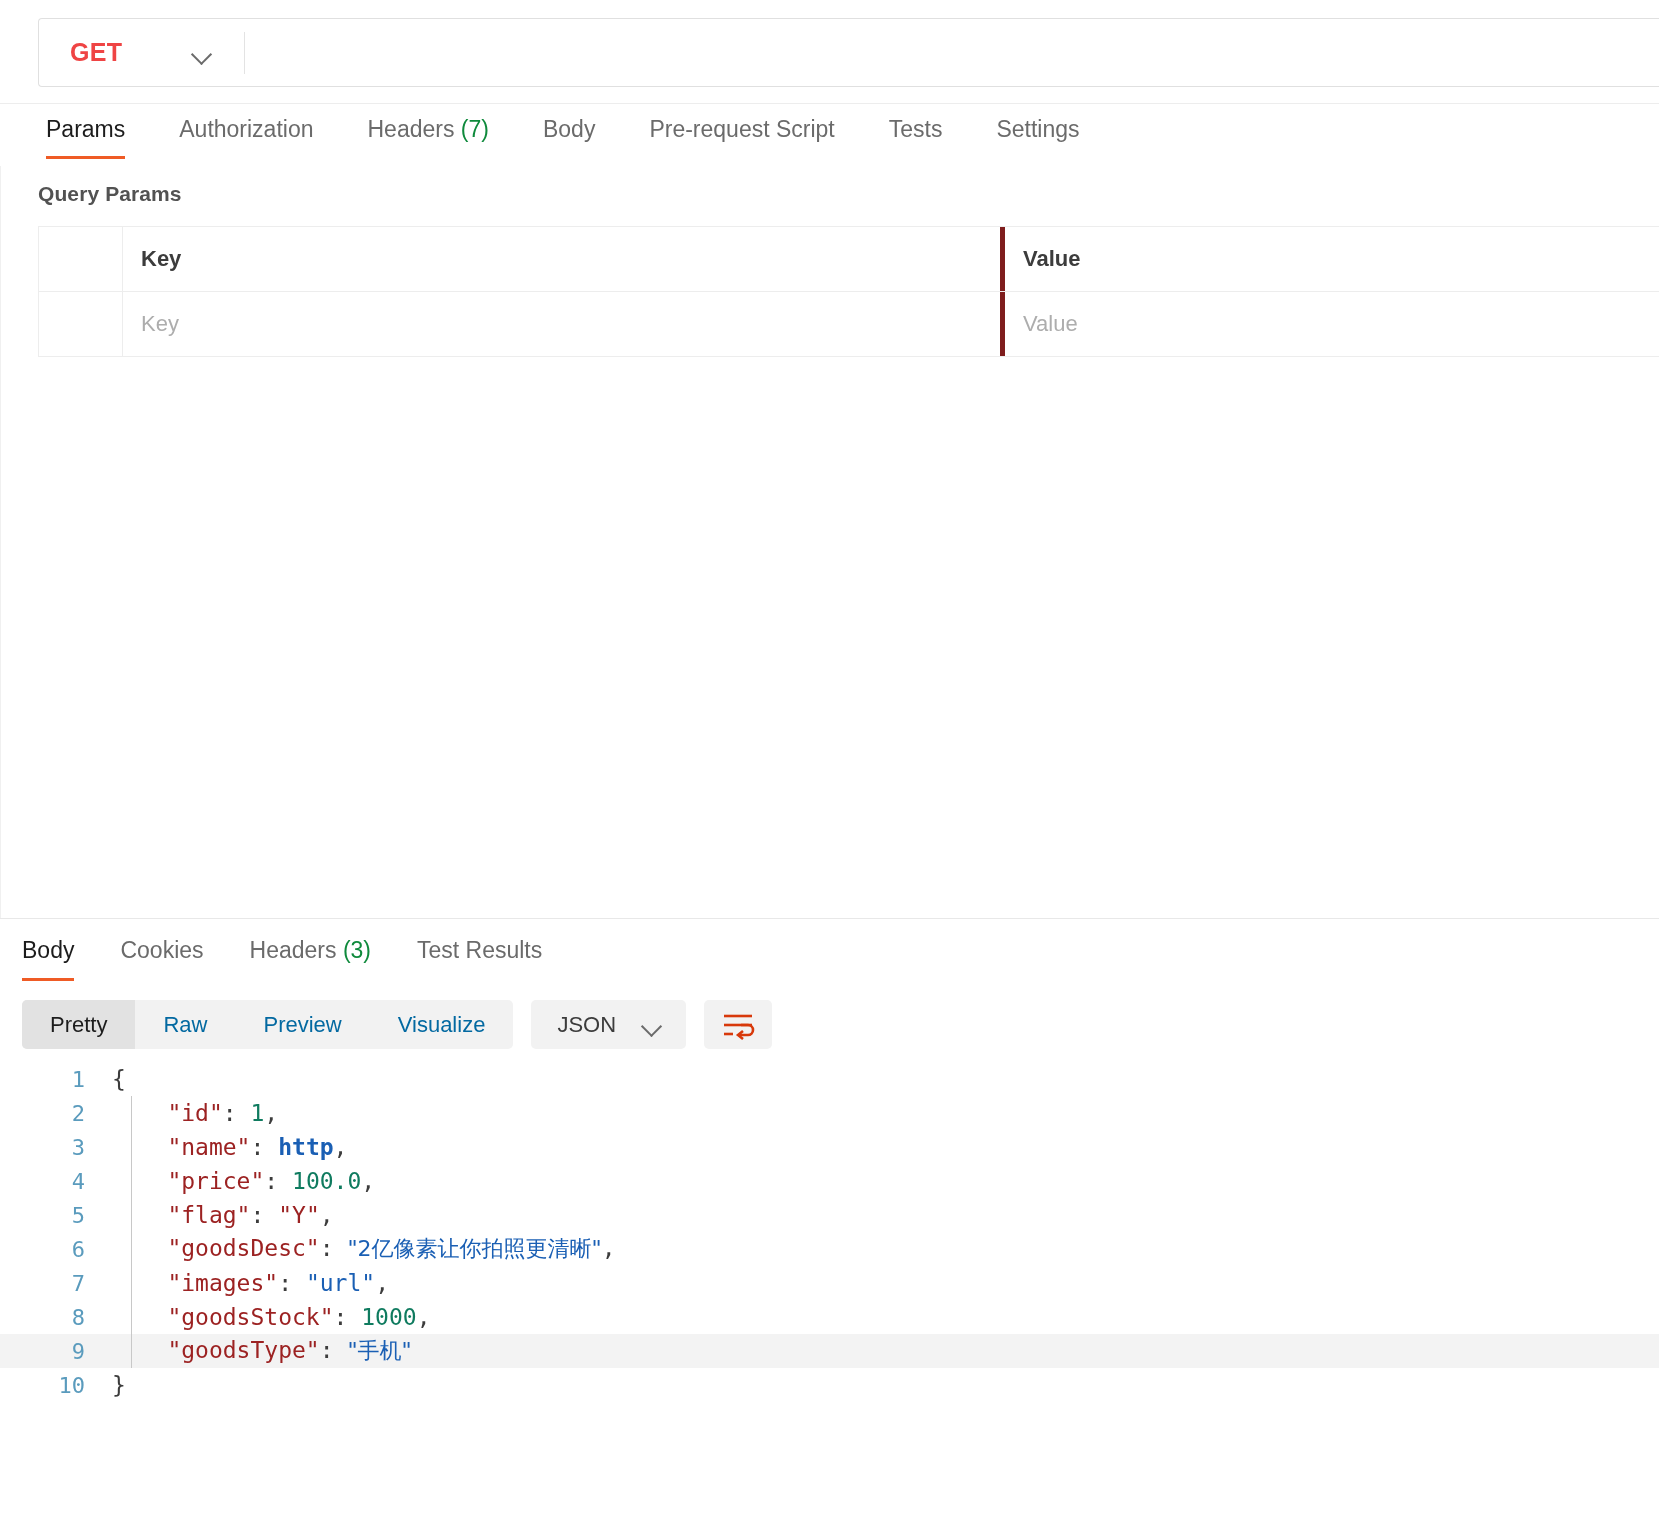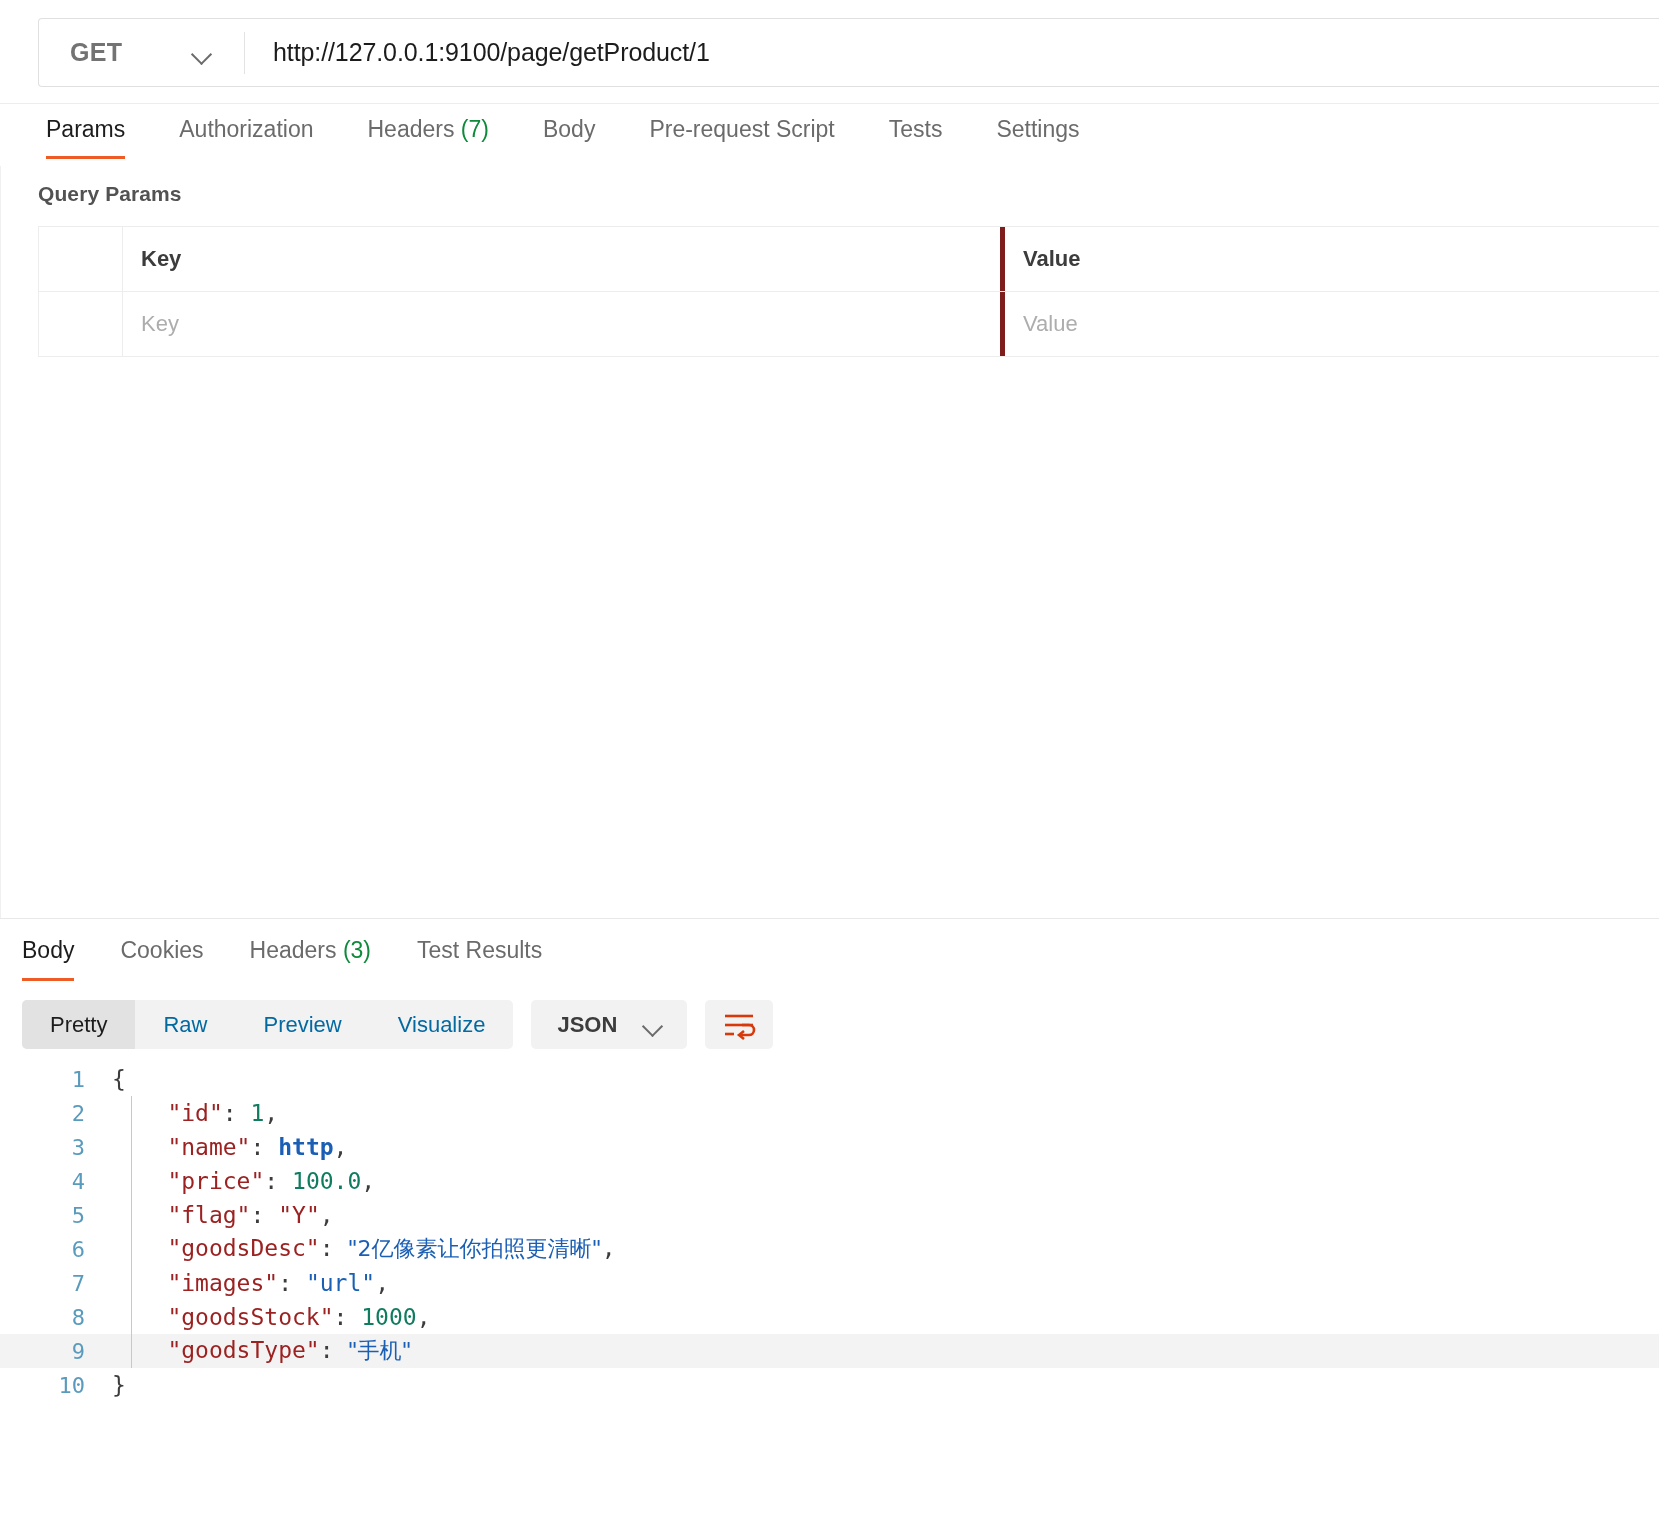--- a/index.html
+++ b/index.html
@@ -44,21 +44,21 @@
     width: 205px;
     height: 100%;
     display: flex;
     align-items: center;
     justify-content: space-between;
     padding: 0 30px 0 31px;
     cursor: pointer;
     position: relative;
   }
   .method-label {
-    color: #737373;
+    color: #ef4444;
     font-size: 25px;
     font-weight: 700;
     letter-spacing: 0.3px;
   }
   .chev {
     width: 22px; height: 12px;
     position: relative;
   }
   .chev::before {
     content: "";
@@ -231,21 +231,21 @@
     background: #f2f2f2;
     border-radius: 5px;
     display: flex;
     align-items: center;
     padding: 0 22px 0 26px;
     cursor: pointer;
   }
   .json-select .lbl {
     font-size: 22px;
     color: #3c3c3c;
-    font-weight: 700;
+    font-weight: 400;
     margin-right: 26px;
   }
   .wrap-btn {
     margin-left: 18px;
     width: 68px;
     height: 49px;
     background: #f2f2f2;
     border-radius: 5px;
     display: flex;
     align-items: center;
@@ -306,21 +306,20 @@
 
 <div id="app">
 
   <div class="url-bar-wrap">
     <div class="url-box">
       <div class="method-select">
         <span class="method-label">GET</span>
         <span class="chev"></span>
       </div>
       <div class="method-divider"></div>
-      <div class="url-input">http://127.0.0.1:9100/page/getProduct/1</div>
     </div>
   </div>
 
   <div class="req-tabs">
     <div class="tab active">
       <span>Params</span>
     </div>
     <div class="tab">
       <span>Authorization</span>
     </div>

